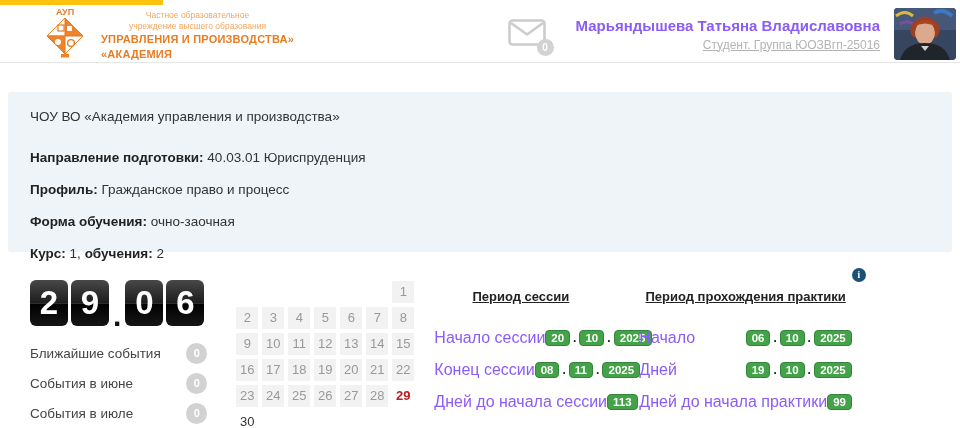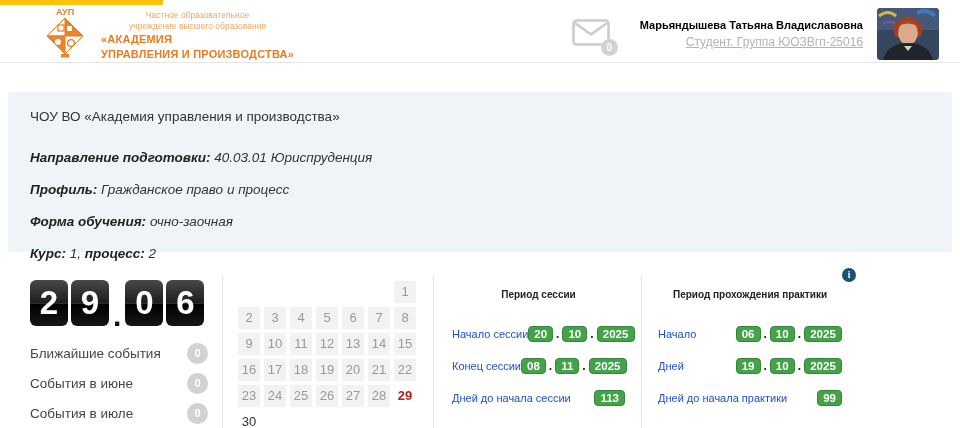--- a/index.html
+++ b/index.html
@@ -4,43 +4,43 @@
 <style>
   * { margin:0; padding:0; box-sizing:border-box; }
   html,body { background:#fff; }
   .page {
     position:relative; width:960px; height:428px; background:#fff;
     font-family:"Liberation Sans","DejaVu Sans",sans-serif; overflow:hidden; color:#333;
   }
   .accent-bar { position:absolute; top:0; left:0; width:163px; height:5px; background:#FFC20E; z-index:5; }
 
   
-  .header { height:63px; display:flex; align-items:center; padding:6px 21px 0 38px; border-bottom:1px solid #e6e6e6; }
+  .header { height:63px; display:flex; align-items:center; padding:6px 4px 0 38px; border-bottom:1px solid #e6e6e6; }
   .brand { display:flex; align-items:flex-start; gap:9px; }
   .brand-text { padding-top:4px; }
   .brand-small { font-size:8.5px; color:#f2a662; line-height:1.3;text-align:center; }
   .brand-big { font-size:11px; font-weight:bold; color:#e87c22; line-height:1.35; letter-spacing:.2px; }
   .header-right { margin-left:auto; display:flex; align-items:center; }
   .mail { position:relative; margin-right:30px; cursor:pointer; }
   .mail-badge {
     position:absolute; right:-8px; bottom:-6px; width:17px; height:17px; border-radius:50%;
     background:#d2d2d2; color:#fff; font-size:10px; font-weight:bold; text-align:center; line-height:17px;
   }
   .user-meta { text-align:right; margin-right:14px; }
-  .user-name { font-size:11px; font-weight:bold; color:#000000; }
+  .user-name { font-size:15px; font-weight:bold; color:#8b5cf6; }
   .user-role { font-size:12px; color:#b3b3b3; margin-top:4px;text-decoration:underline; }
   .avatar { width:62px; height:52px; border-radius:4px; overflow:hidden; background:#2e3f55; cursor:pointer; }
 
   
   .info-panel {
     margin:29px 8px 15px; height:160px; background:#eef4f8; border-radius:3px;
     padding:17px 20px 0 22px; font-size:13.5px; color:#333;
   }
   .inst-line { margin-bottom:25px; }
-  .info-row { margin-bottom:15px; line-height:17px;font-style:italic; }
+  .info-row { margin-bottom:15px; line-height:17px; }
   .info-row b, .inst-b { color:#222; }
 
   
   .dashboard { display:flex; margin-top:10px; height:168px; }
   .vdiv { width:1px; background:#e6e6e6; margin-top:8px; }
 
   
   .col-today { width:222px; padding:4px 14px 0 30px; }
   .today-label { font-size:13.5px; color:#444; }
   .clock { display:flex; align-items:flex-end; margin-top:9px; }
@@ -67,24 +67,24 @@
     width:22px; height:22px; margin:2px; font-size:13px; color:#999;
     background:#f2f2f2; text-align:center; line-height:22px; cursor:pointer;
   }
   .cal-cell.blank { background:transparent; cursor:default; }
   .cal-cell.today { background:transparent; color:#b91c1c; font-weight:bold; }
   .cal-cell.future { background:transparent; color:#333; }
 
   
   .col-session { width:207px; padding:22px 16px 0 18px; }
   .col-practice { flex:1; padding:22px 118px 0 16px; position:relative; }
-  .panel-title { text-align:center; font-weight:bold; font-size:10px; color:#222; white-space:nowrap; }
+  .panel-title { text-align:center; font-weight:bold; font-size:13px; color:#222; white-space:nowrap;text-decoration:underline; }
   .date-row { display:flex; align-items:center; margin-top:13px; height:19px; }
   .date-row.first { margin-top:24px; }
-  .row-label { flex:1; font-size:11px; color:#1d4ed8; white-space:nowrap; }
+  .row-label { flex:1; font-size:16px; color:#8b5cf6; white-space:nowrap; }
   .badges { display:flex; align-items:center; }
   .gbadge {
     background:#44a248; border:1px solid #33873d; border-radius:4px; color:#fff;
     font-weight:bold; font-size:11.5px; padding:1px 5px; min-width:24px; text-align:center;
   }
   .gbadge.year { min-width:38px; }
   .dsep { font-weight:bold; color:#222; margin:0 3px; font-size:12px; }
   .info-icon {
     position:absolute; top:1px; right:104px; width:14px; height:14px; border-radius:50%;
     background:#1a5276; color:#fff; font-size:9.5px; font-weight:bold; text-align:center; line-height:14px;
@@ -107,22 +107,22 @@
         <polygon points="27,30 45,30 27,48" fill="#ffffff" stroke="#e87c22" stroke-width="1"></polygon>
         <rect x="20" y="19" width="6" height="6" fill="none" stroke="#e87c22" stroke-width="1.2"></rect>
         <rect x="29" y="20" width="5" height="5" fill="#ffffff"></rect>
         <circle cx="20" cy="36" r="3" fill="#ffffff"></circle>
         <circle cx="33" cy="37" r="3.4" fill="none" stroke="#e87c22" stroke-width="1.4"></circle>
         <rect x="23" y="48" width="8" height="3.5" fill="#f0832a"></rect>
       </svg>
       <div class="brand-text">
         <div class="brand-small">Частное образовательное</div>
         <div class="brand-small">учреждение высшего образования</div>
+        <div class="brand-big">УПРАВЛЕНИЯ И ПРОИЗВОДСТВА»</div>
         <div class="brand-big">«АКАДЕМИЯ</div>
-        <div class="brand-big">УПРАВЛЕНИЯ И ПРОИЗВОДСТВА»</div>
       </div>
     </div>
 
     <div class="header-right">
       <div class="mail">
         <svg width="38" height="27" viewBox="0 0 38 27">
           <rect x="1.5" y="1.5" width="35" height="24" rx="3" fill="none" stroke="#cccccc" stroke-width="2.6"></rect>
           <path d="M3 4 L19 15.5 L35 4" fill="none" stroke="#cccccc" stroke-width="2.6" stroke-linejoin="round"></path>
         </svg>
         <div class="mail-badge">0</div>
@@ -158,21 +158,21 @@
       <b>Профиль:</b>
       <span>Гражданское право и процесс</span>
     </div>
     <div class="info-row">
       <b>Форма обучения:</b>
       <span>очно-заочная</span>
     </div>
     <div class="info-row">
       <b>Курс:</b>
       <span>1,</span>
-      <b>процесс:</b>
+      <b>обучения:</b>
       <span>2</span>
     </div>
   </div>
 
   <div class="dashboard">
 
     <div class="col-today">
       <div class="clock">
         <div class="tile">2</div>
         <div class="tile">9</div>

